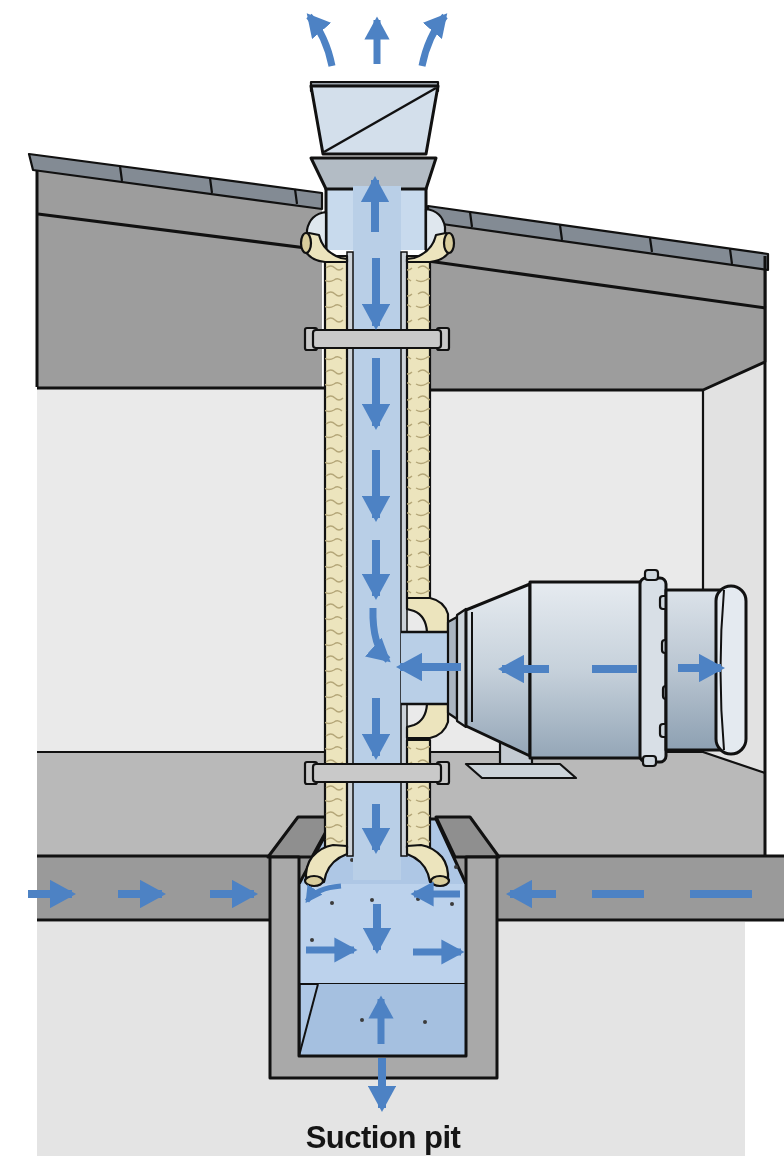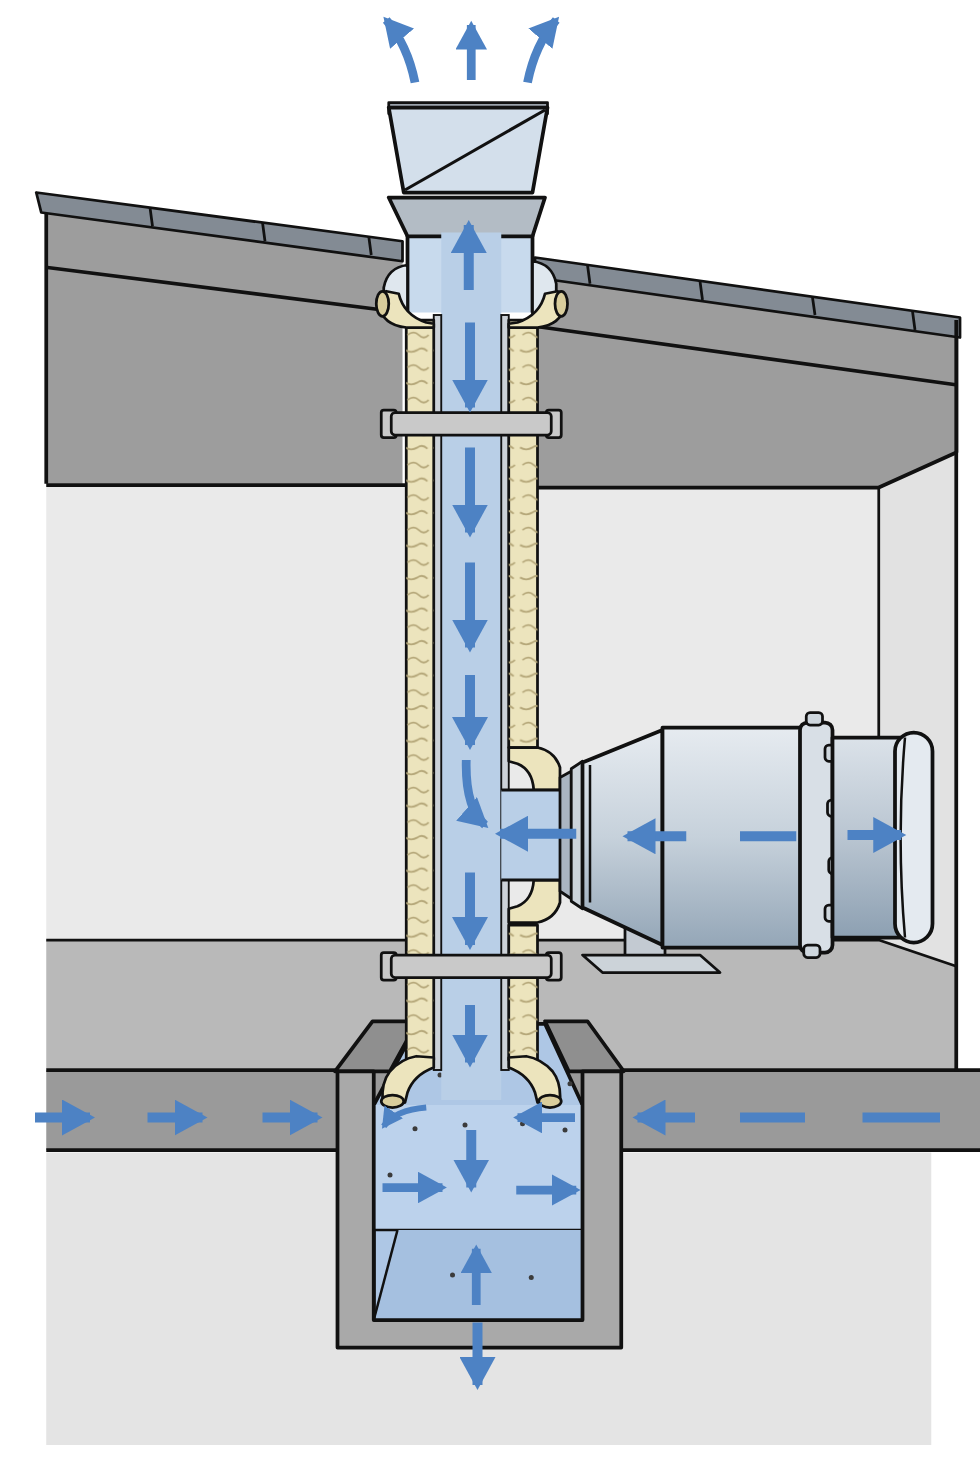--- a/index.html
+++ b/index.html
@@ -213,13 +213,14 @@
         <path d="M382,1058 L382,1108" class="arrow" stroke-width="8" marker-end="url(#ah)"></path>
         <path d="M28,894 L72,894" class="arrow" stroke-width="8" marker-end="url(#ah)"></path>
         <path d="M118,894 L162,894" class="arrow" stroke-width="8" marker-end="url(#ah)"></path>
         <path d="M210,894 L254,894" class="arrow" stroke-width="8" marker-end="url(#ah)"></path>
         <path d="M556,894 L510,894" class="arrow" stroke-width="8" marker-end="url(#ah)"></path>
         <path d="M592,894 L644,894" class="dash" stroke-width="8"></path>
         <path d="M690,894 L752,894" class="dash" stroke-width="8"></path>
       </g>
 </svg>
 
+<div class="caption">Suction pit</div>
 </div>
 
 </body></html>

